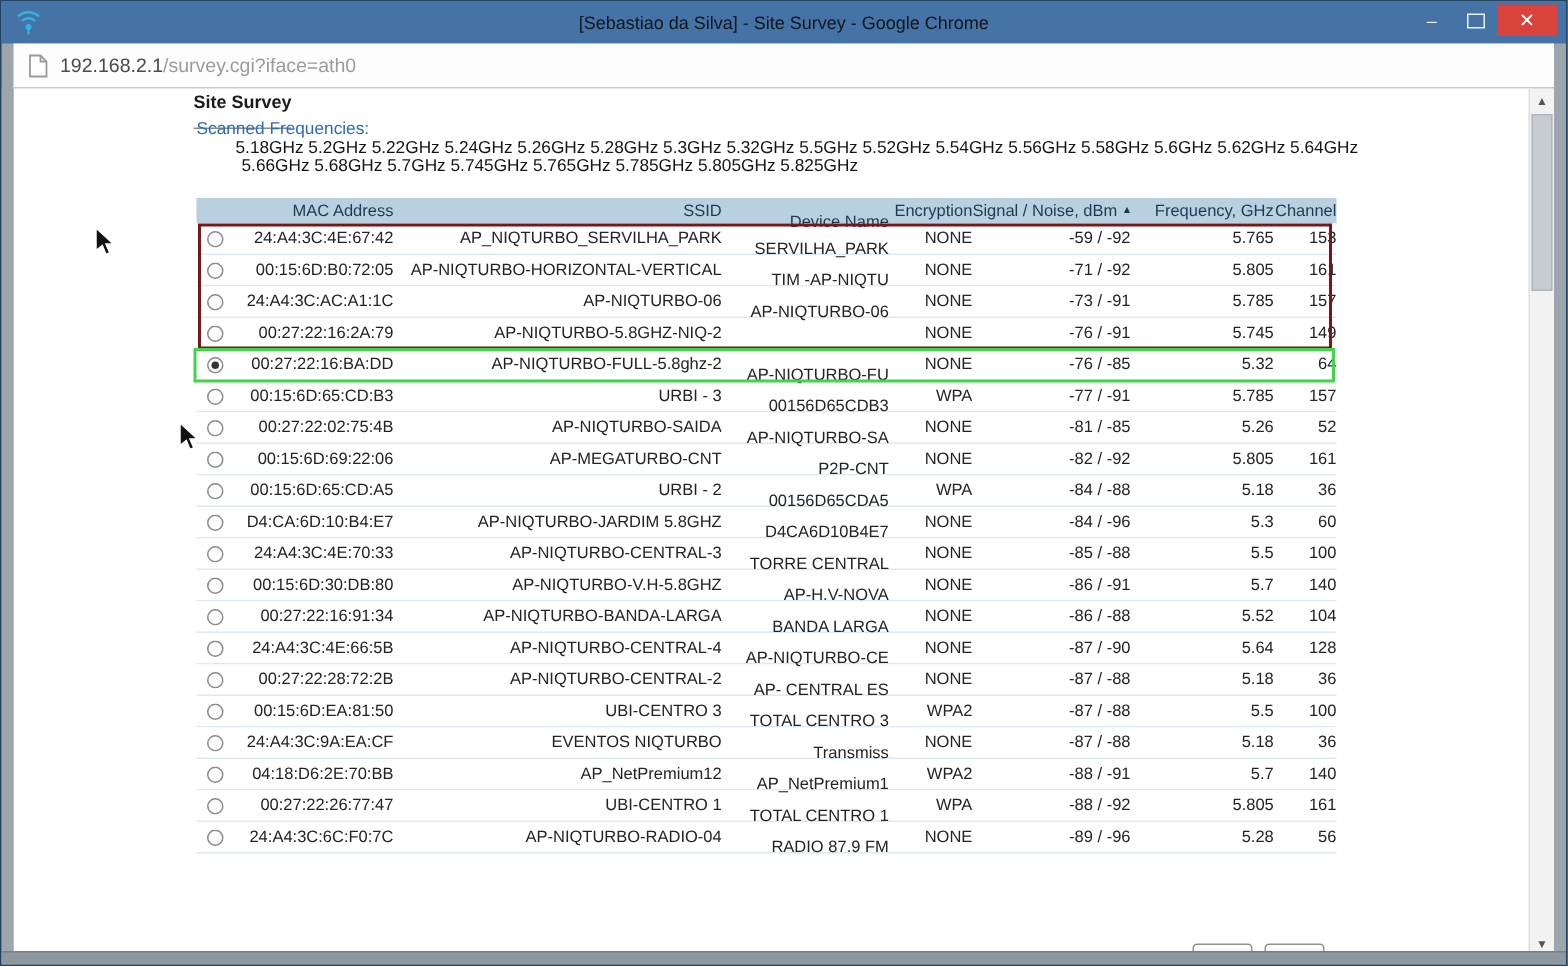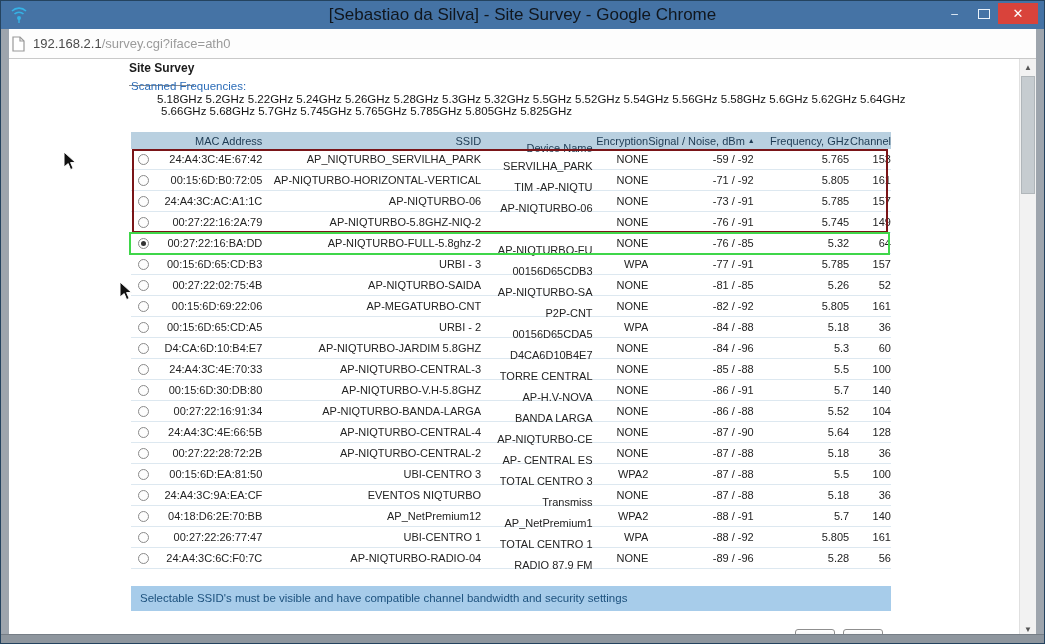--- a/index.html
+++ b/index.html
@@ -5,29 +5,29 @@
   html,body{margin:0;padding:0;background:#2a2a2a;}
   .window{
     position:relative;width:1045px;height:644px;overflow:hidden;
     font-family:"Liberation Sans","DejaVu Sans",sans-serif;
     background:#9EA5AD;border:1px solid #24435f;box-sizing:border-box;
   }
   
   .titlebar{position:absolute;left:0;top:0;width:100%;height:28px;background:#4573A5;}
   .titlebar .app-icon{position:absolute;left:9px;top:5px;width:18px;height:18px;}
   .title-text{position:absolute;left:0;right:0;top:0;height:28px;line-height:28px;
-    text-align:center;font-size:17px;color:#10161d;border-radius:8px;}
+    text-align:center;font-size:12px;color:#10161d;border-radius:8px;}
   .win-controls{position:absolute;right:6px;top:2px;display:flex;align-items:flex-start;}
   .wbtn{width:29px;height:21px;display:flex;align-items:center;justify-content:center;
     color:#eaf2fa;font-size:12px;cursor:default;}
   .wbtn.max span{display:block;width:10px;height:8px;border:1px solid #eaf2fa;}
   .wbtn.close{width:40px;background:#D9433B;color:#fff;font-size:13px;}
   
   .urlbar{position:absolute;left:8px;right:8px;top:28px;height:30px;background:#fdfdfd;
-    border-bottom:1px solid #c9c9c9;display:flex;align-items:center;padding-left:3px;box-sizing:border-box;}
+    border-bottom:1px solid #c9c9c9;display:flex;align-items:center;padding-left:10px;box-sizing:border-box;}
   .doc-icon{width:13px;height:16px;margin-right:8px;}
   .url{font-size:13px;white-space:nowrap;}
   .url .host{color:#4a4a4a;}
   .url .path{color:#9b9b9b;}
   
   .page{position:absolute;left:8px;top:58px;width:1012px;height:578px;background:#fff;overflow:hidden;}
   .heading{position:absolute;left:120px;top:2px;font-size:12px;font-weight:bold;color:#1b1b1b;
     border-bottom:1px solid #8c8c8c;padding-bottom:10px;}
   .scanned{position:absolute;left:122px;top:21px;font-size:11.5px;color:#2b6cb8;}
   .freq{position:absolute;font-size:11.5px;color:#141414;white-space:nowrap;}
@@ -363,21 +363,20 @@
     <div class="cell c4">NONE</div>
     <div class="cell c5">-89 / -96</div>
     <div class="cell c6">5.28</div>
     <div class="cell c7">56</div>
   </div>
         </div>
       <div class="overlay red-box"></div>
       <div class="overlay green-box"></div>
     </div>
 
-    <div class="infobar">Selectable SSID's must be visible and have compatible channel bandwidth and security settings</div>
 
     <div class="pbtn b1"></div>
     <div class="pbtn b2"></div>
 
     <svg class="cursor" style="left:54px;top:92px;" width="14" height="20" viewBox="0 0 14 20">
       <path d="M1 1 L1 16 L5.2 12.6 L7.6 18.6 L10.2 17.4 L7.6 11.6 L12.6 11.6 Z" fill="#111" stroke="#fff" stroke-width="1"></path>
     </svg>
     <svg class="cursor" style="left:110px;top:222px;" width="14" height="20" viewBox="0 0 14 20">
       <path d="M1 1 L1 16 L5.2 12.6 L7.6 18.6 L10.2 17.4 L7.6 11.6 L12.6 11.6 Z" fill="#111" stroke="#fff" stroke-width="1"></path>
     </svg>

